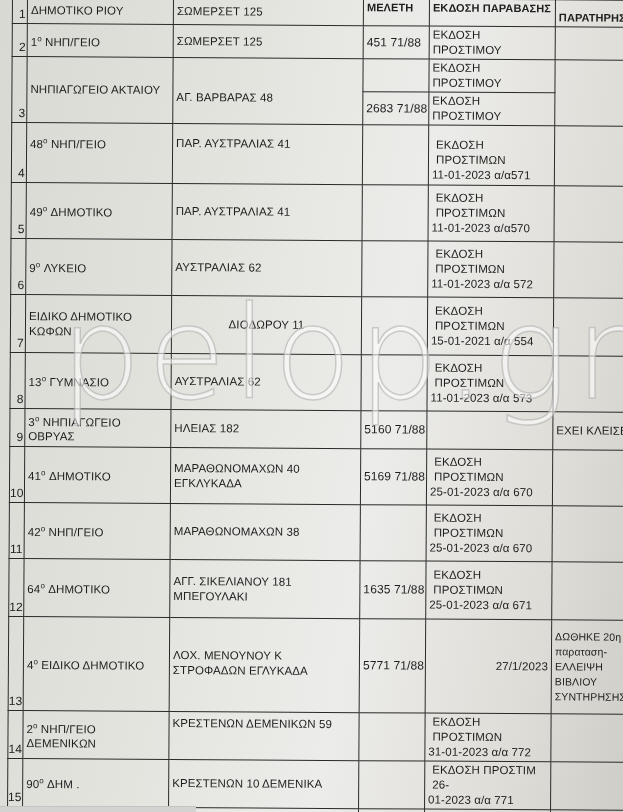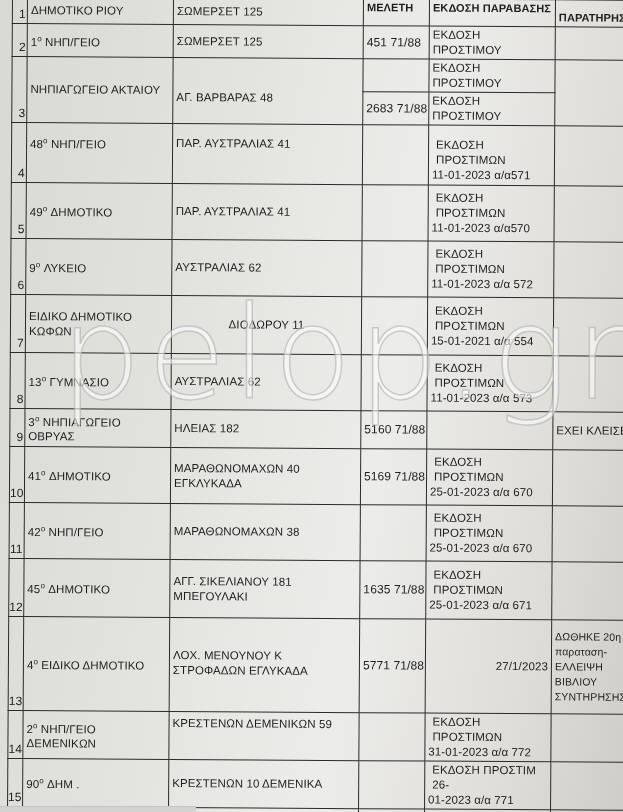--- a/index.html
+++ b/index.html
@@ -173,21 +173,21 @@
     <td class="c-mel"></td>
     <td>
             <div style="padding-left:4px">ΕΚΔΟΣΗ ΠΡΟΣΤΙΜΩΝ</div>
             <div>25-01-2023 α/α 670</div>
           </td>
     <td></td>
   </tr>
 
   <tr style="height:58px">
     <td class="c-num">12</td>
-    <td><span>45</span><sup>o</sup><span> ΔΗΜΟΤΙΚΟ</span></td>
+    <td><span>64</span><sup>o</sup><span> ΔΗΜΟΤΙΚΟ</span></td>
     <td>ΑΓΓ. ΣΙΚΕΛΙΑΝΟΥ 181 ΜΠΕΓΟΥΛΑΚΙ</td>
     <td class="c-mel">1635    71/88</td>
     <td>
             <div style="padding-left:4px">ΕΚΔΟΣΗ ΠΡΟΣΤΙΜΩΝ</div>
             <div>25-01-2023 α/α 671</div>
           </td>
     <td></td>
   </tr>
 
   <tr style="height:94px">

